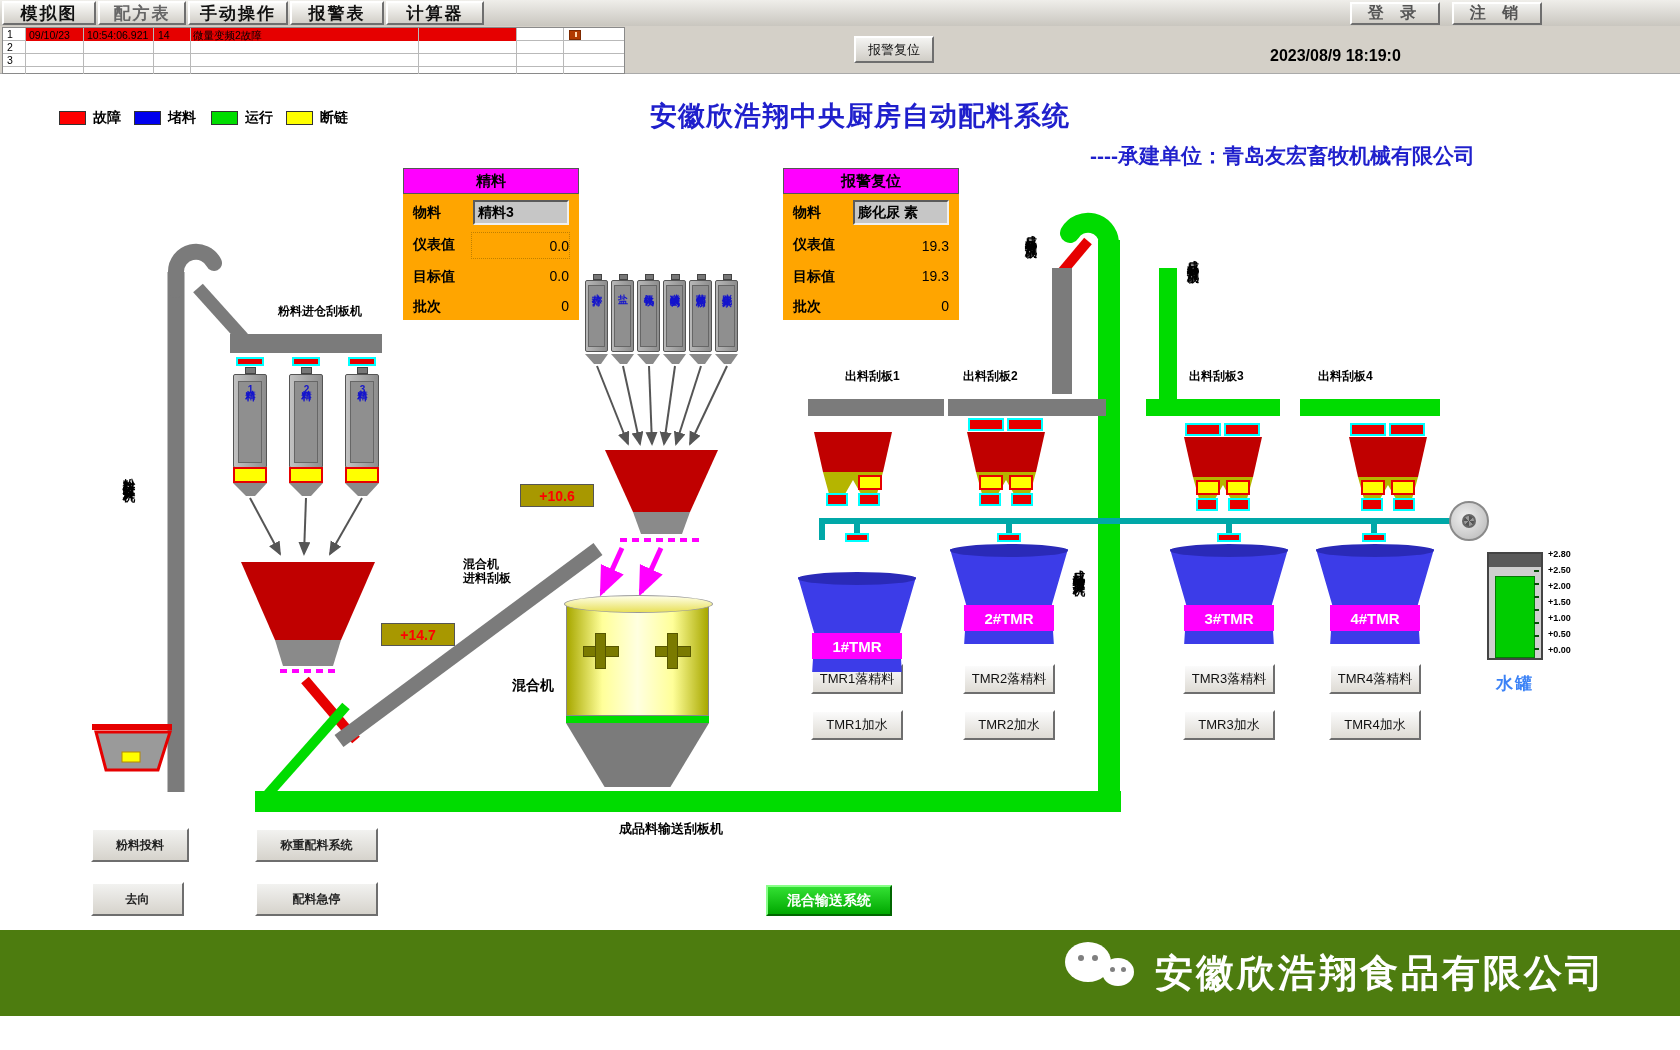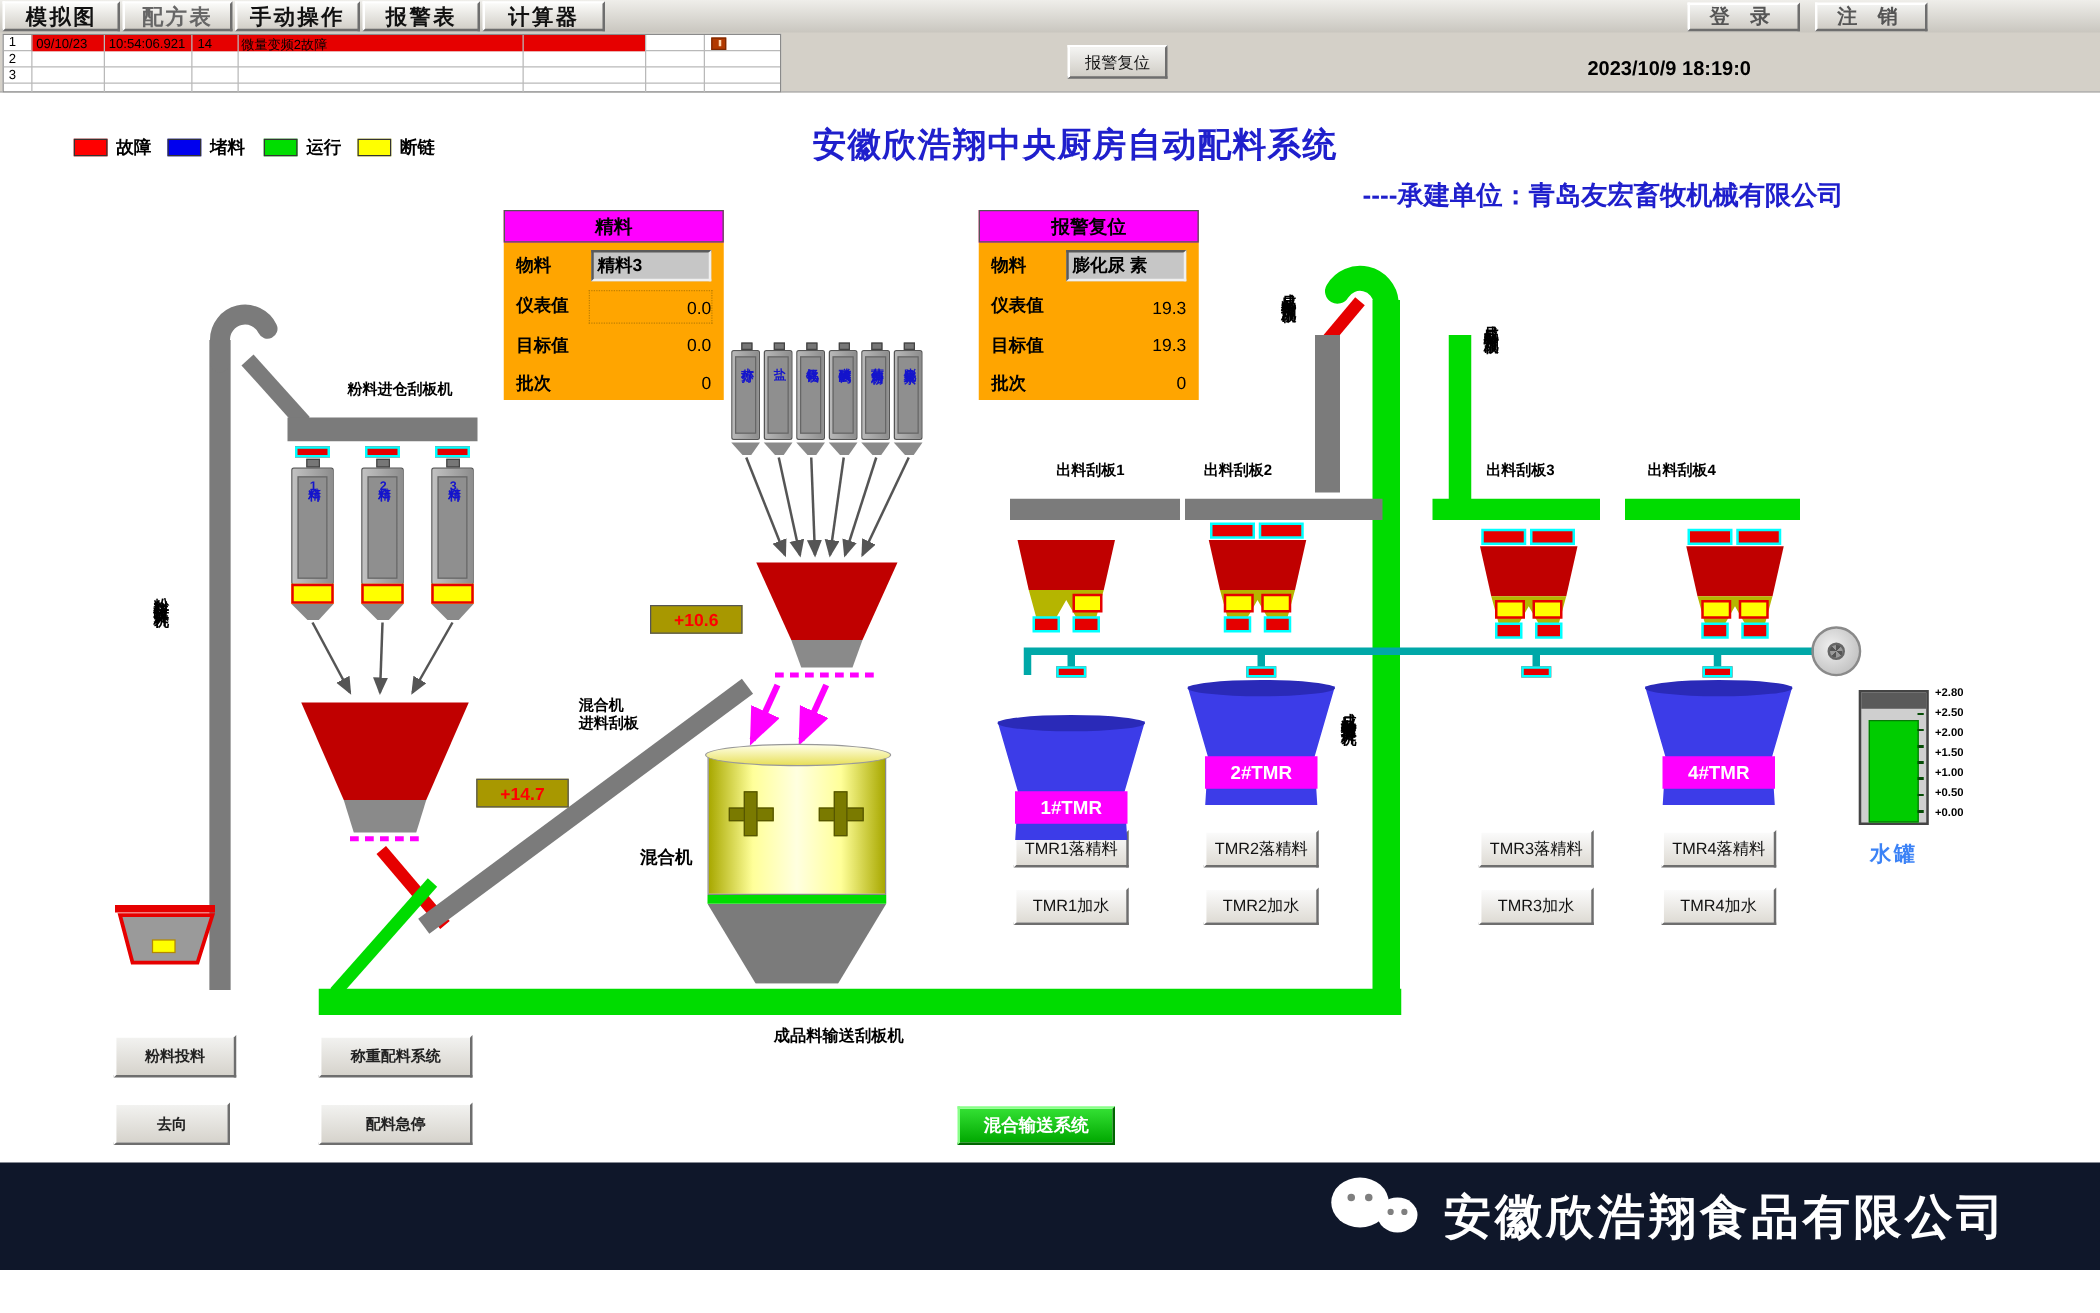--- a/index.html
+++ b/index.html
@@ -105,21 +105,21 @@
     background:conic-gradient(#555 0 45deg,#999 45deg 90deg,#555 90deg 135deg,#999 135deg 180deg,#555 180deg 225deg,#999 225deg 270deg,#555 270deg 315deg,#999 315deg 360deg); border:2px solid #666; }
   #wtank { left:1487px; top:552px; width:56px; height:108px; background:#cfcfcf; border:2px solid #444; }
   #wtank .dark { position:absolute; left:0; top:0; width:52px; height:13px; background:#5a5a5a; }
   #wtank .fill { position:absolute; left:6px; top:22px; width:40px; height:82px; background:#00cc00; border:1px solid #067a06; }
   #wtank .ruler { position:absolute; right:2px; top:16px; width:5px; height:88px;
     background:repeating-linear-gradient(180deg,#064d06 0 2px,transparent 2px 13px); }
   .wscale { position:absolute; left:1548px; width:38px; font-size:9px; font-weight:bold; color:#000; }
   #wtanklbl { left:1496px; top:672px; font-size:17px; font-weight:bold; color:#3b82f6; letter-spacing:2px; }
 
   
-  #footer { left:0; top:930px; width:1680px; height:86px; background:#0f172a; }
+  #footer { left:0; top:930px; width:1680px; height:86px; background:#4d7c0f; }
   #company { position:absolute; left:1155px; top:18px; font-size:38px; font-weight:bold; color:#fff; letter-spacing:3px; }
   .wc { position:absolute; border-radius:50%; background:#fff; }
   .wceye { position:absolute; border-radius:50%; background:#7f7f7f; }
 
   svg.overlay { position:absolute; left:0; top:0; width:1680px; height:1050px; pointer-events:none; }
   .z2 { z-index:2; }
 </style>
 </head>
 <body>
 
@@ -155,21 +155,21 @@
     <div class="agrid" style="left:22px;"></div>
     <div class="agrid" style="left:80px;"></div>
     <div class="agrid" style="left:150px;"></div>
     <div class="agrid" style="left:187px;"></div>
     <div class="agrid" style="left:415px;"></div>
     <div class="agrid" style="left:513px;"></div>
     <div class="agrid" style="left:560px;"></div>
   </div>
 
   <div class="abs" id="resetbtn">报警复位</div>
-  <div class="abs" id="datetime">2023/10/9 18:19:0</div>
+  <div class="abs" id="datetime">2023/08/9 18:19:0</div>
 
   <div class="sw" style="left:59px;background:#ff0000;"></div>
   <div class="swlbl" style="left:93px;">故障</div>
   <div class="sw" style="left:134px;background:#0000ee;"></div>
   <div class="swlbl" style="left:168px;">堵料</div>
   <div class="sw" style="left:211px;background:#00dd00;"></div>
   <div class="swlbl" style="left:245px;">运行</div>
   <div class="sw" style="left:286px;background:#ffff00;"></div>
   <div class="swlbl" style="left:320px;">断链</div>
 
@@ -412,20 +412,25 @@
     <div class="tanktop"></div>
     <div class="tankband">1#TMR</div>
   </div>
   <div class="tankinlet z2" style="left:997px;top:533px;"></div>
   <div class="tank z2" style="left:950px;top:544px;">
     <div class="tankbody"></div>
     <div class="tanktop"></div>
     <div class="tankband">2#TMR</div>
   </div>
   <div class="tankinlet z2" style="left:1217px;top:533px;"></div>
+  <div class="tank z2" style="left:1170px;top:544px;">
+    <div class="tankbody"></div>
+    <div class="tanktop"></div>
+    <div class="tankband">3#TMR</div>
+  </div>
   <div class="tankinlet z2" style="left:1362px;top:533px;"></div>
   <div class="tank z2" style="left:1316px;top:544px;">
     <div class="tankbody"></div>
     <div class="tanktop"></div>
     <div class="tankband">4#TMR</div>
   </div>
 
   <div class="tmrbtn" style="left:811px;top:664px;">TMR1落精料</div>
   <div class="tmrbtn" style="left:963px;top:664px;">TMR2落精料</div>
   <div class="tmrbtn" style="left:1183px;top:664px;">TMR3落精料</div>

